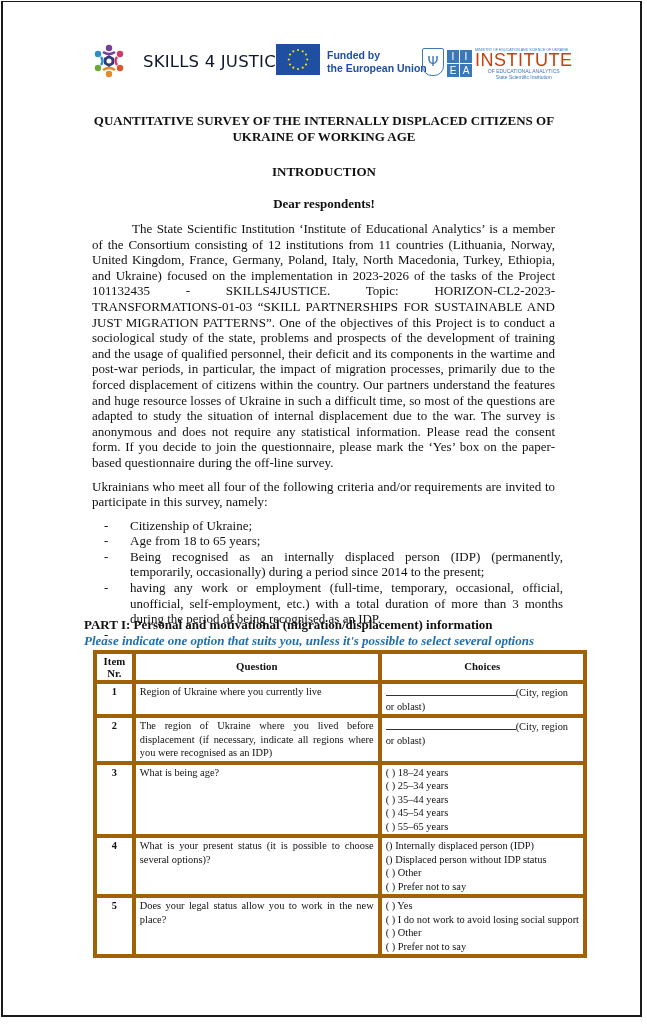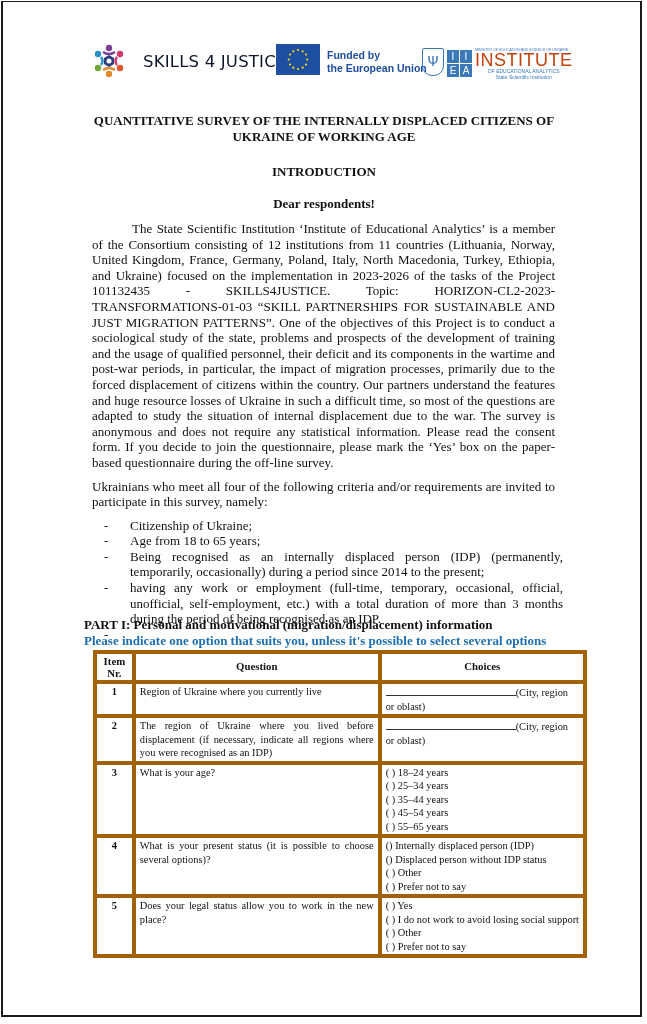--- a/index.html
+++ b/index.html
@@ -27,21 +27,21 @@
   .body-text { position: absolute; top: 213px; left: 84px; width: 479px; font-size: 13px; line-height: 15.6px; text-align: justify; }
   .body-text p { margin: 8px; }
   .indent { text-indent: 40px; }
   .crit-list { margin: 0; padding: 0; list-style: none; }
   .crit-list li { position: relative; padding-left: 46px; }
   .crit-list li::before { content: "-"; position: absolute; left: 20px; }
   .empty-bullet { height: 16px; position: relative; }
   .empty-bullet::before { content: "-"; position: absolute; left: 20px; top: 0px; }
 
   .part-title { position: absolute; top: 617px; left: 84px; font-weight: bold; font-size: 13px; }
-  .instruction { position: absolute; top: 633px; left: 84px; font-weight: bold; font-size: 13px; color: #1e6fb0; }
+  .instruction { position: absolute; top: 633px; left: 84px; font-weight: bold; font-style: italic; font-size: 13px; color: #1e6fb0; }
 
   table.q { position: absolute; top: 650px; left: 93px; width: 494px; border-collapse: collapse; font-size: 10.4px; line-height: 13.5px; }
   table.q th, table.q td { border: 4px solid #a16207; vertical-align: top; padding: 1px 4px; }
   table.q th { font-weight: bold; text-align: center; vertical-align: middle; font-size: 10.8px; }
   table.q td.nr { text-align: center; font-weight: bold; width: 27px; }
   table.q td.qq { width: 240px; text-align: justify; }
   table.q td.ch { }
   .choice { display: block; white-space: nowrap; }
   .blank { display: inline-block; width: 130px; border-bottom: 1px solid #333; height: 10px; vertical-align: baseline; }
 </style>
@@ -150,21 +150,21 @@
         <td class="qq">Region of Ukraine where you currently live</td>
         <td class="ch"><span class="blank"></span><span>(City, region or oblast)</span></td>
       </tr>
       <tr>
         <td class="nr">2</td>
         <td class="qq">The region of Ukraine where you lived before displacement (if necessary, indicate all regions where you were recognised as an IDP)</td>
         <td class="ch"><span class="blank"></span><span>(City, region or oblast)</span></td>
       </tr>
       <tr>
         <td class="nr">3</td>
-        <td class="qq">What is your age?</td>
+        <td class="qq">What is being age?</td>
         <td class="ch">
           <span class="choice">( ) 18–24 years</span>
           <span class="choice">( ) 25–34 years</span>
           <span class="choice">( ) 35–44 years</span>
           <span class="choice">( ) 45–54 years</span>
           <span class="choice">( ) 55–65 years</span>
         </td>
       </tr>
       <tr>
         <td class="nr">4</td>

